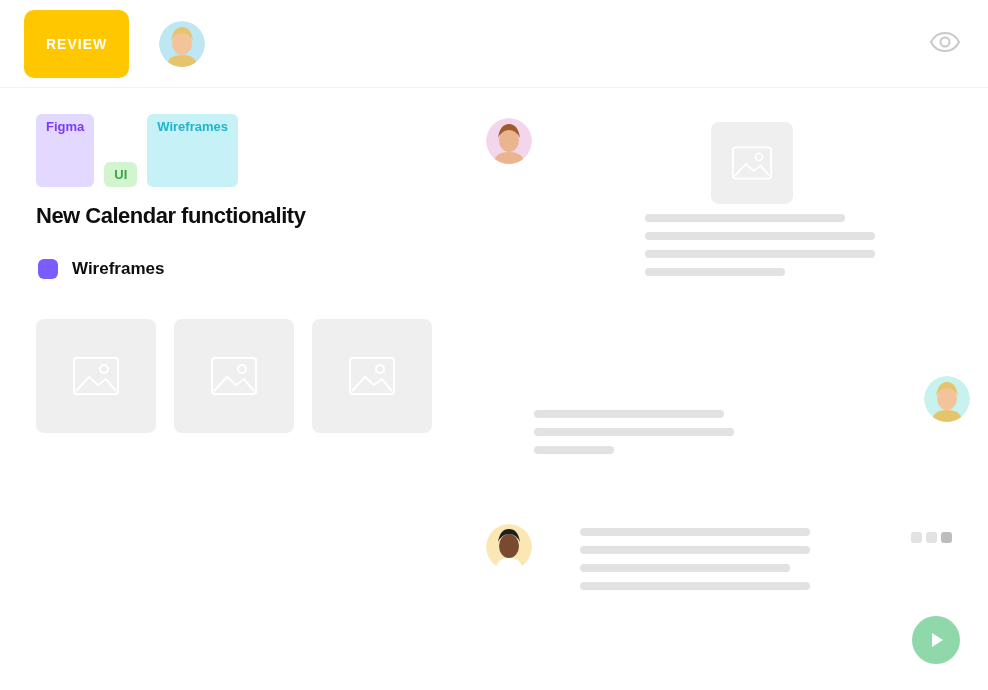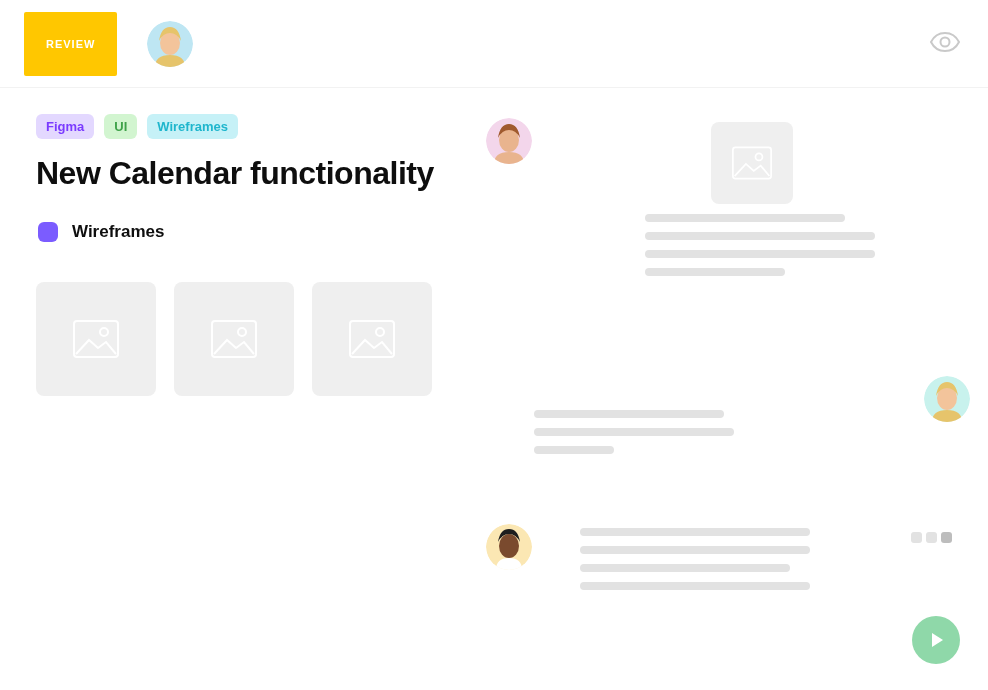--- a/index.html
+++ b/index.html
@@ -29,21 +29,21 @@
   }
 
   
   .hdr{
     height:88px;display:flex;align-items:center;justify-content:space-between;
     padding:0 28px 0 24px;border-bottom:1px solid #F2F2F2;
   }
   .hdr-left{display:flex;align-items:center;gap:30px;}
   .review-btn{
     background:var(--yellow);color:#fff;font-weight:800;letter-spacing:1px;
-    border:none;border-radius:2px;padding:26px 22px;font-size:11px;
+    border:none;border-radius:10px;padding:26px 22px;font-size:14px;
     cursor:pointer;
   }
   .avatar{
     width:46px;height:46px;border-radius:50%;display:flex;align-items:center;
     justify-content:center;overflow:hidden;flex:0 0 auto;
   }
 
   
   .eye-icn{cursor:pointer;}
 
@@ -52,25 +52,25 @@
   }
   .left{width:410px;flex:0 0 410px;}
   .right{flex:1;position:relative;}
 
   
   .tags{display:flex;gap:10px;}
   .tag{
     font-size:13px;font-weight:600;padding:5px 10px;border-radius:6px;text-align:right;
   }
   .tag-figma{background:var(--purple-tag-bg);color:var(--purple-tag-fg);}
-  .tag-ui{background:var(--green-tag-bg);color:var(--green-tag-fg);}
+  .tag-ui{background:var(--green-tag-bg);color:var(--green-tag-fg);margin-top:48px;}
   .tag-wf{background:var(--cyan-tag-bg);color:var(--cyan-tag-fg);}
 
   .title{
-    font-size:32px;font-weight:800;letter-spacing:-0.5px;margin:16px 0 30px;
+    font-size:22px;font-weight:800;letter-spacing:-0.5px;margin:16px 0 30px;
   }
 
   
   .checklist{display:flex;flex-direction:column;gap:22px;margin:0 0 40px 2px;}
   .check-item{display:flex;align-items:center;gap:14px;}
   .checkbox{
     width:20px;height:20px;border-radius:6px;background:var(--ghost);
     flex:0 0 auto;
   }
   .checkbox.on{background:var(--check-purple);}

